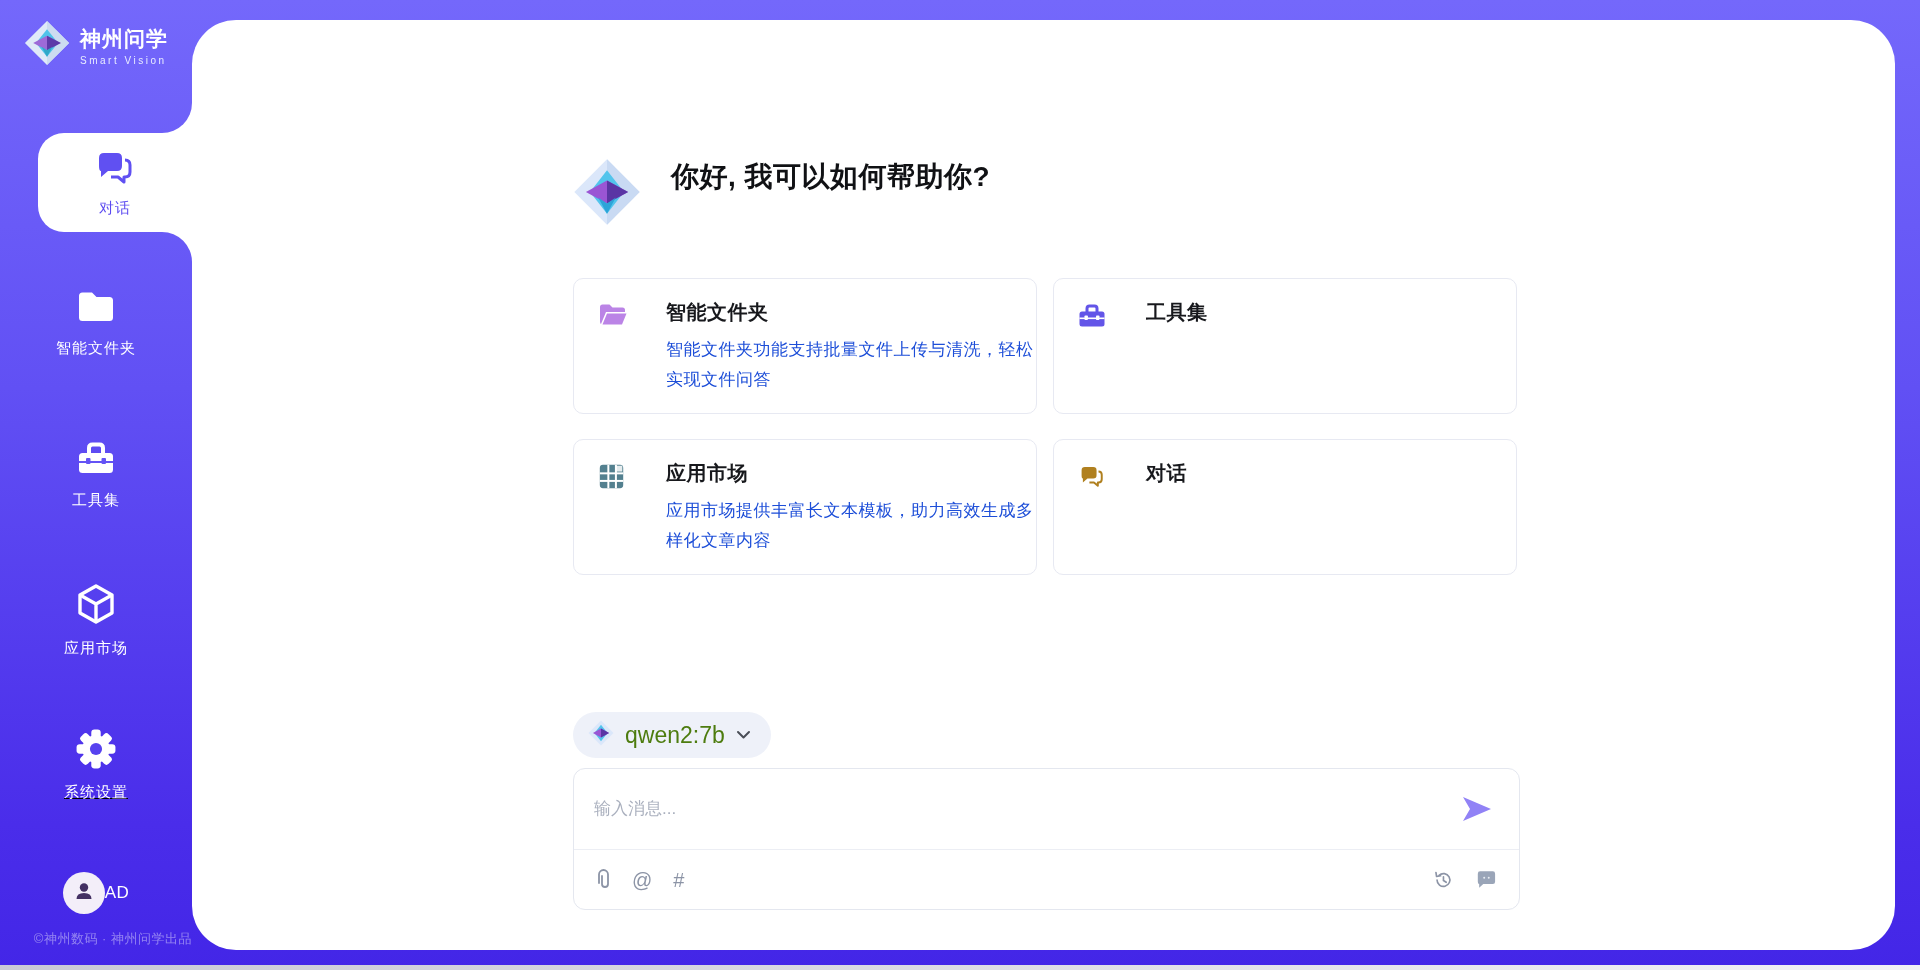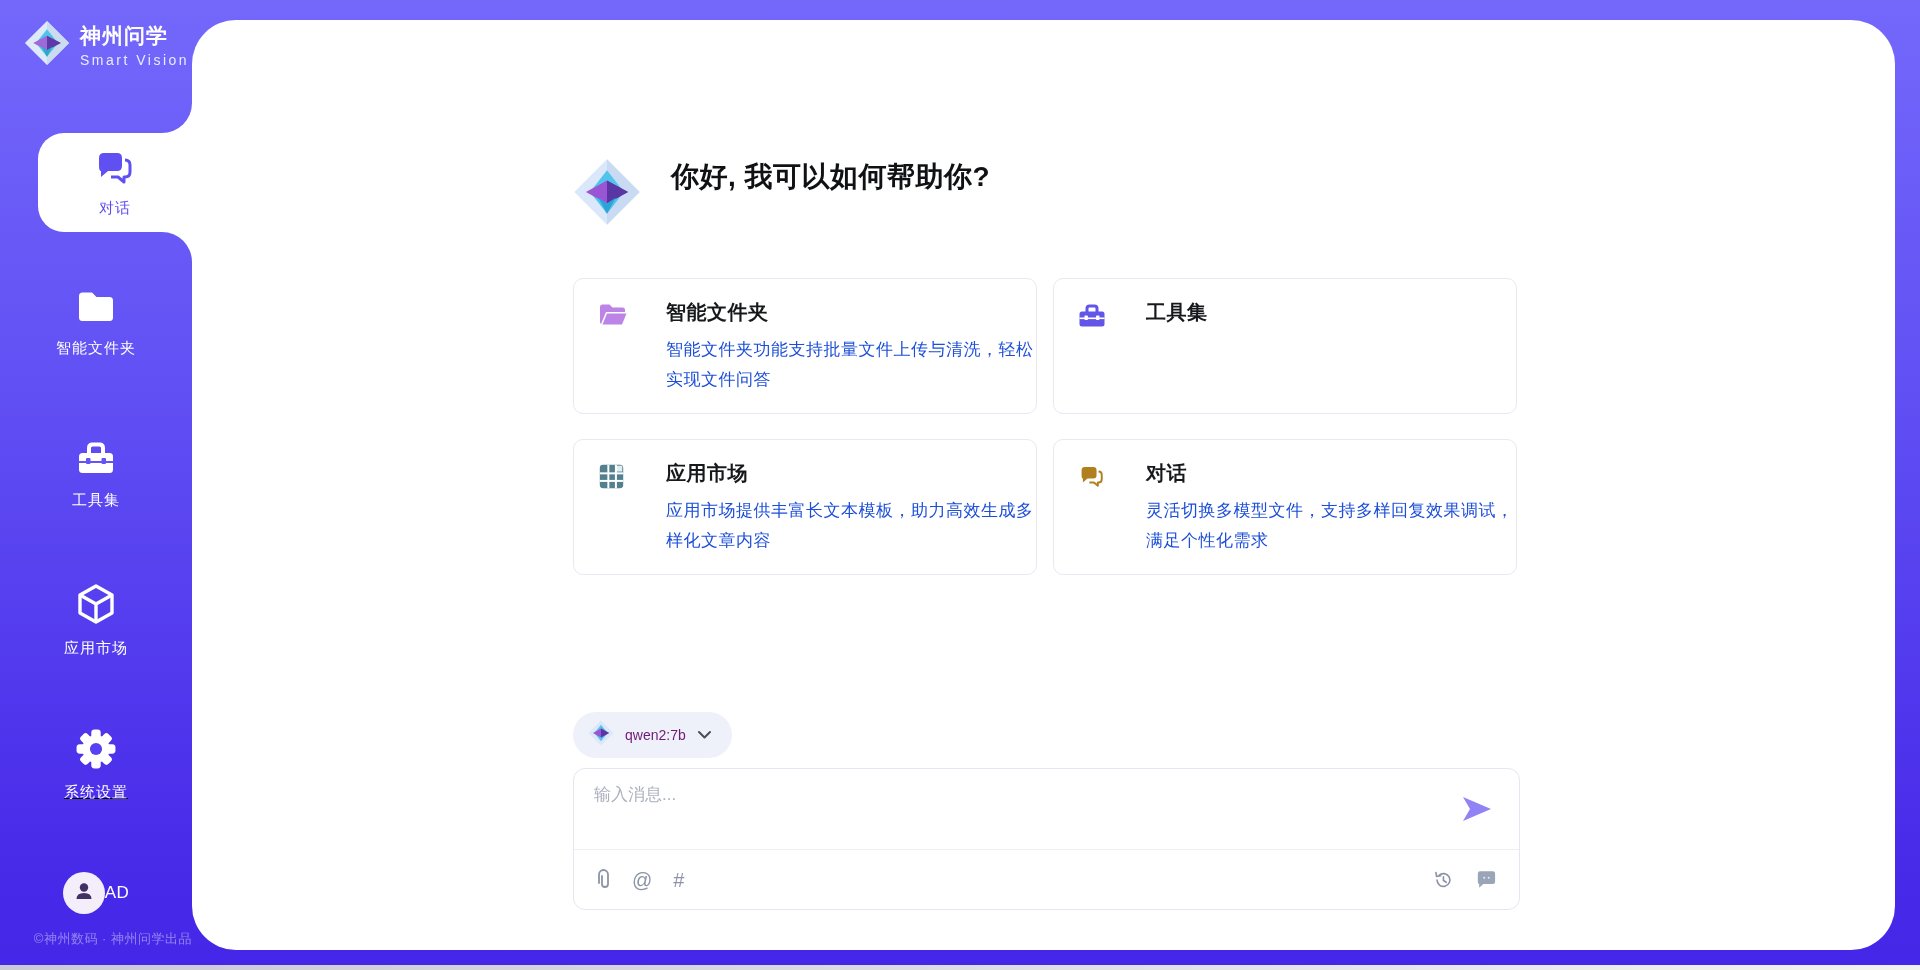--- a/index.html
+++ b/index.html
@@ -12,21 +12,21 @@
   }
   
   .panel {
     position:absolute; left:192px; top:20px; width:1703px; height:930px;
     background:#ffffff; border-radius:44px;
   }
   
   .sidebar { position:absolute; left:0; top:0; width:232px; height:970px; }
   .brand { position:absolute; top:20px; left:24px; display:flex; align-items:center; gap:10px; }
   .brand-text .t { color:#fff; font-size:21px; font-weight:bold; letter-spacing:1px; }
-  .brand-text .s { color:#e8ecff; font-size:14px; letter-spacing:2.5px; margin-top:2px; }
+  .brand-text .s { color:#e8ecff; font-size:10px; letter-spacing:2.5px; margin-top:2px; }
   .nav-item { position:absolute; left:0; width:192px; display:flex; flex-direction:column; align-items:center; gap:9px; cursor:pointer; }
   .nav-item .lbl { color:#ffffff; font-size:15px; letter-spacing:1px; }
   .active-tab {
     position:absolute; left:38px; top:133px; width:154px; height:99px;
     background:#ffffff; border-radius:26px 0 0 26px;
   }
   .curve { position:absolute; right:0; width:30px; height:30px; background:#ffffff; }
   .curve.top { top:-30px; }
   .curve.bot { bottom:-30px; }
   .curve::before {
@@ -51,28 +51,28 @@
     min-height:127px; padding:20px 20px 18px 24px; position:relative; cursor:pointer;
   }
   .card .icon-box { position:absolute; left:24px; top:23px; }
   .card h2 { margin-left:68px; font-size:20px; font-weight:bold; color:#17181c; letter-spacing:.5px; }
   .card p { margin-left:68px; margin-top:9px; width:380px; font-size:17px; line-height:30px; color:#1d4ed8; letter-spacing:.5px; }
   
   .model-pill {
     position:absolute; left:573px; top:712px; height:46px; border-radius:23px;
     background:#eef1f9; display:inline-flex; align-items:center; gap:11px; padding:0 20px 0 15px; cursor:pointer;
   }
-  .model-pill .name { font-size:14px; color:#701a75; }
+  .model-pill .name { font-size:23px; color:#4d7c0f; }
   
   .composer {
     position:absolute; left:573px; top:768px; width:947px; height:142px;
     border:1px solid #e4e7ef; border-radius:12px; background:#fff;
   }
   .composer textarea {
-    position:absolute; left:20px; top:14px; width:860px; height:60px;
+    position:absolute; left:20px; top:28px; width:860px; height:60px;
     border:none; outline:none; resize:none; font-family:inherit;
     font-size:17px; color:#333; background:transparent;
   }
   .composer textarea::placeholder { color:#aab0be; }
   .send-btn { position:absolute; right:26px; top:26px; cursor:pointer; }
   .composer-footer {
     position:absolute; left:0; right:0; bottom:0; height:60px;
     border-top:1px solid #eceef4; display:flex; align-items:center; padding:0 22px; gap:21px;
   }
   .tool { color:#8c94a6; font-size:20px; line-height:1; cursor:pointer; display:flex; align-items:center; }
@@ -239,21 +239,20 @@
   </div>
 
   <div class="card">
     <span class="icon-box">
       <svg width="28" height="26" viewBox="0 0 42 40">
         <path d="M5 11 q0-5 5-5 h13 q5 0 5 5 v8 q0 5-5 5 h-9 l-7 6 v-6 q-2 0-2-5 Z" fill="#b0801f"></path>
         <path d="M31 13 q5 0 5 5 v7 q0 5-5 5 h-1 v5 l-6-5 h-7" fill="none" stroke="#b0801f" stroke-width="3" stroke-linejoin="round"></path>
       </svg>
     </span>
     <h2>对话</h2>
-    <p>灵活切换多模型文件，支持多样回复效果调试，满足个性化需求</p>
   </div>
 </div>
 
 <div class="model-pill">
   <span>
     <svg width="26" height="26" viewBox="0 0 100 100">
       <polygon points="50,2 98,50 50,98 2,50" fill="#dbe7fa"></polygon>
       <polygon points="50,18 75,50 50,82 25,50" fill="#52c4ec"></polygon>
       <polygon points="50,33 81,50 50,67 19,50" fill="#9a55d4"></polygon>
       <polygon points="50,33 81,50 50,67" fill="#5a35a4"></polygon>

